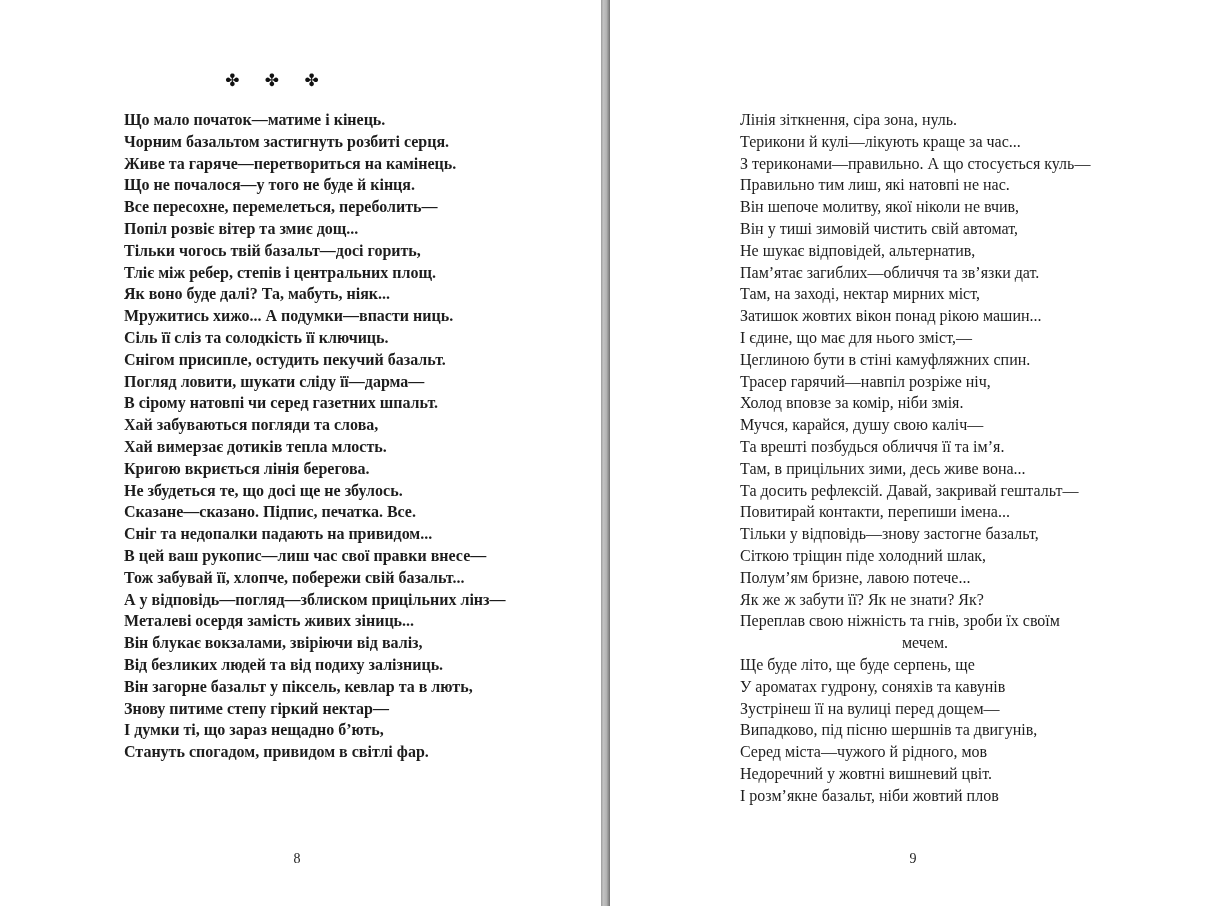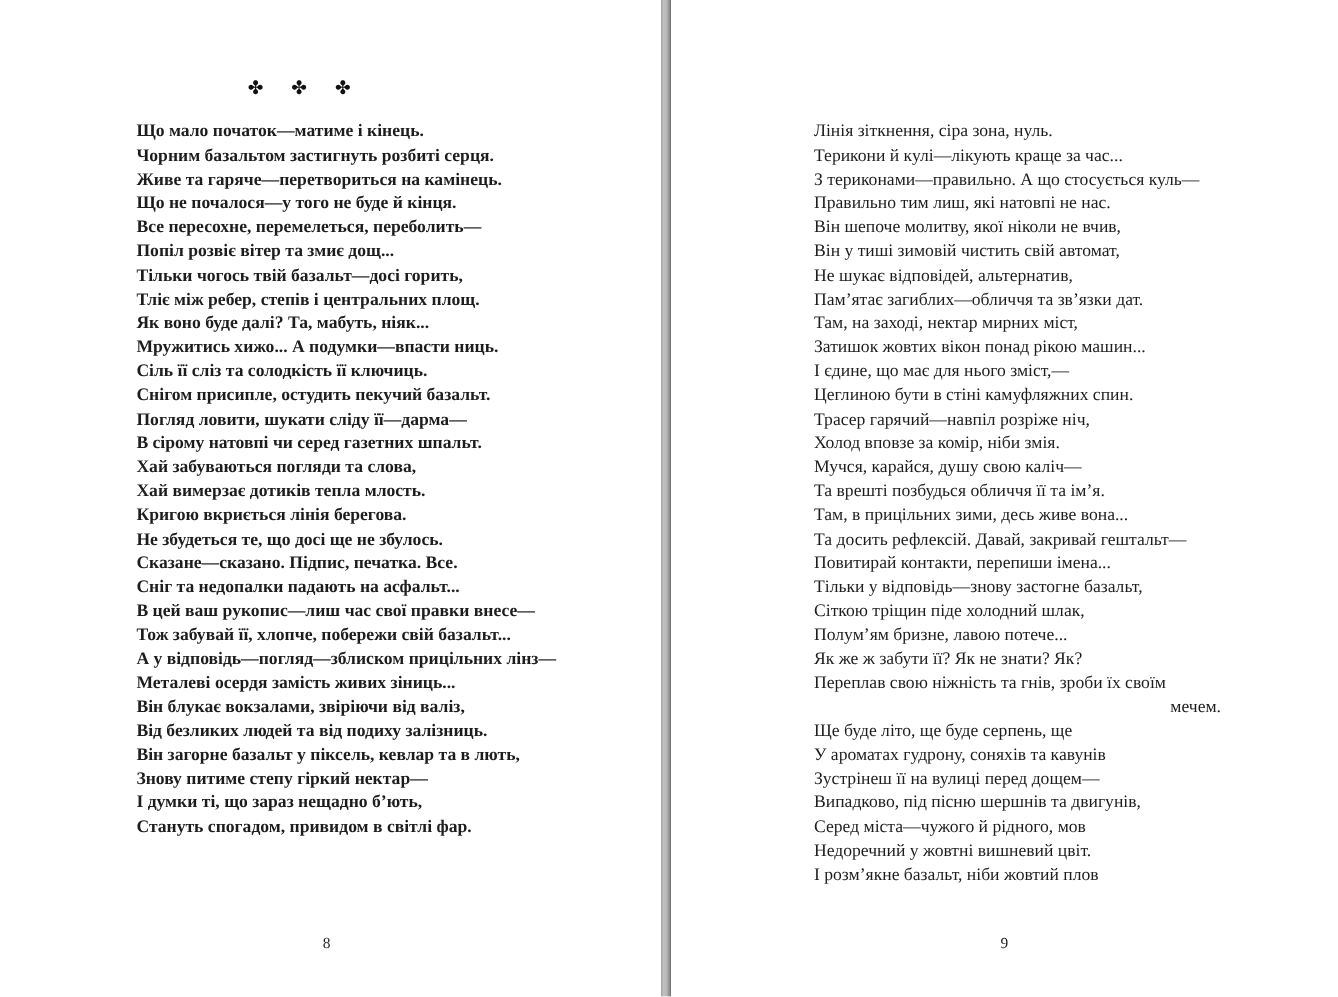--- a/index.html
+++ b/index.html
@@ -53,21 +53,21 @@
     position: absolute;
     top: 109px;
     font-size: 16px;
     line-height: 21.8px;
     white-space: nowrap;
   }
   .page.left  .poem { left: 124px; width: 400px; font-weight: bold; }
   .page.right .poem { left: 130px; width: 370px; }
 
   .line { height: 21.8px; }
-  .line.align-right { text-align: right; white-space: normal; }
+  .line.align-right { text-align: center; white-space: normal; }
 
   .page-number {
     position: absolute;
     top: 851px;
     width: 346px;
     text-align: center;
     font-size: 14px;
     color: #222222;
   }
   .page.left  .page-number { left: 124px; }
@@ -93,21 +93,21 @@
         <div class="line">Мружитись хижо... А подумки—впасти ниць.</div>
         <div class="line">Сіль її сліз та солодкість її ключиць.</div>
         <div class="line">Снігом присипле, остудить пекучий базальт.</div>
         <div class="line">Погляд ловити, шукати сліду її—дарма—</div>
         <div class="line">В сірому натовпі чи серед газетних шпальт.</div>
         <div class="line">Хай забуваються погляди та слова,</div>
         <div class="line">Хай вимерзає дотиків тепла млость.</div>
         <div class="line">Кригою вкриється лінія берегова.</div>
         <div class="line">Не збудеться те, що досі ще не збулось.</div>
         <div class="line">Сказане—сказано. Підпис, печатка. Все.</div>
-        <div class="line">Сніг та недопалки падають на асфальт...</div>
+        <div class="line">Сніг та недопалки падають на привидом...</div>
         <div class="line">В цей ваш рукопис—лиш час свої правки внесе—</div>
         <div class="line">Тож забувай її, хлопче, побережи свій базальт...</div>
         <div class="line">А у відповідь—погляд—зблиском прицільних лінз—</div>
         <div class="line">Металеві осердя замість живих зіниць...</div>
         <div class="line">Він блукає вокзалами, звіріючи від валіз,</div>
         <div class="line">Від безликих людей та від подиху залізниць.</div>
         <div class="line">Він загорне базальт у піксель, кевлар та в лють,</div>
         <div class="line">Знову питиме степу гіркий нектар—</div>
         <div class="line">І думки ті, що зараз нещадно б’ють,</div>
         <div class="line">Стануть спогадом, привидом в світлі фар.</div>

